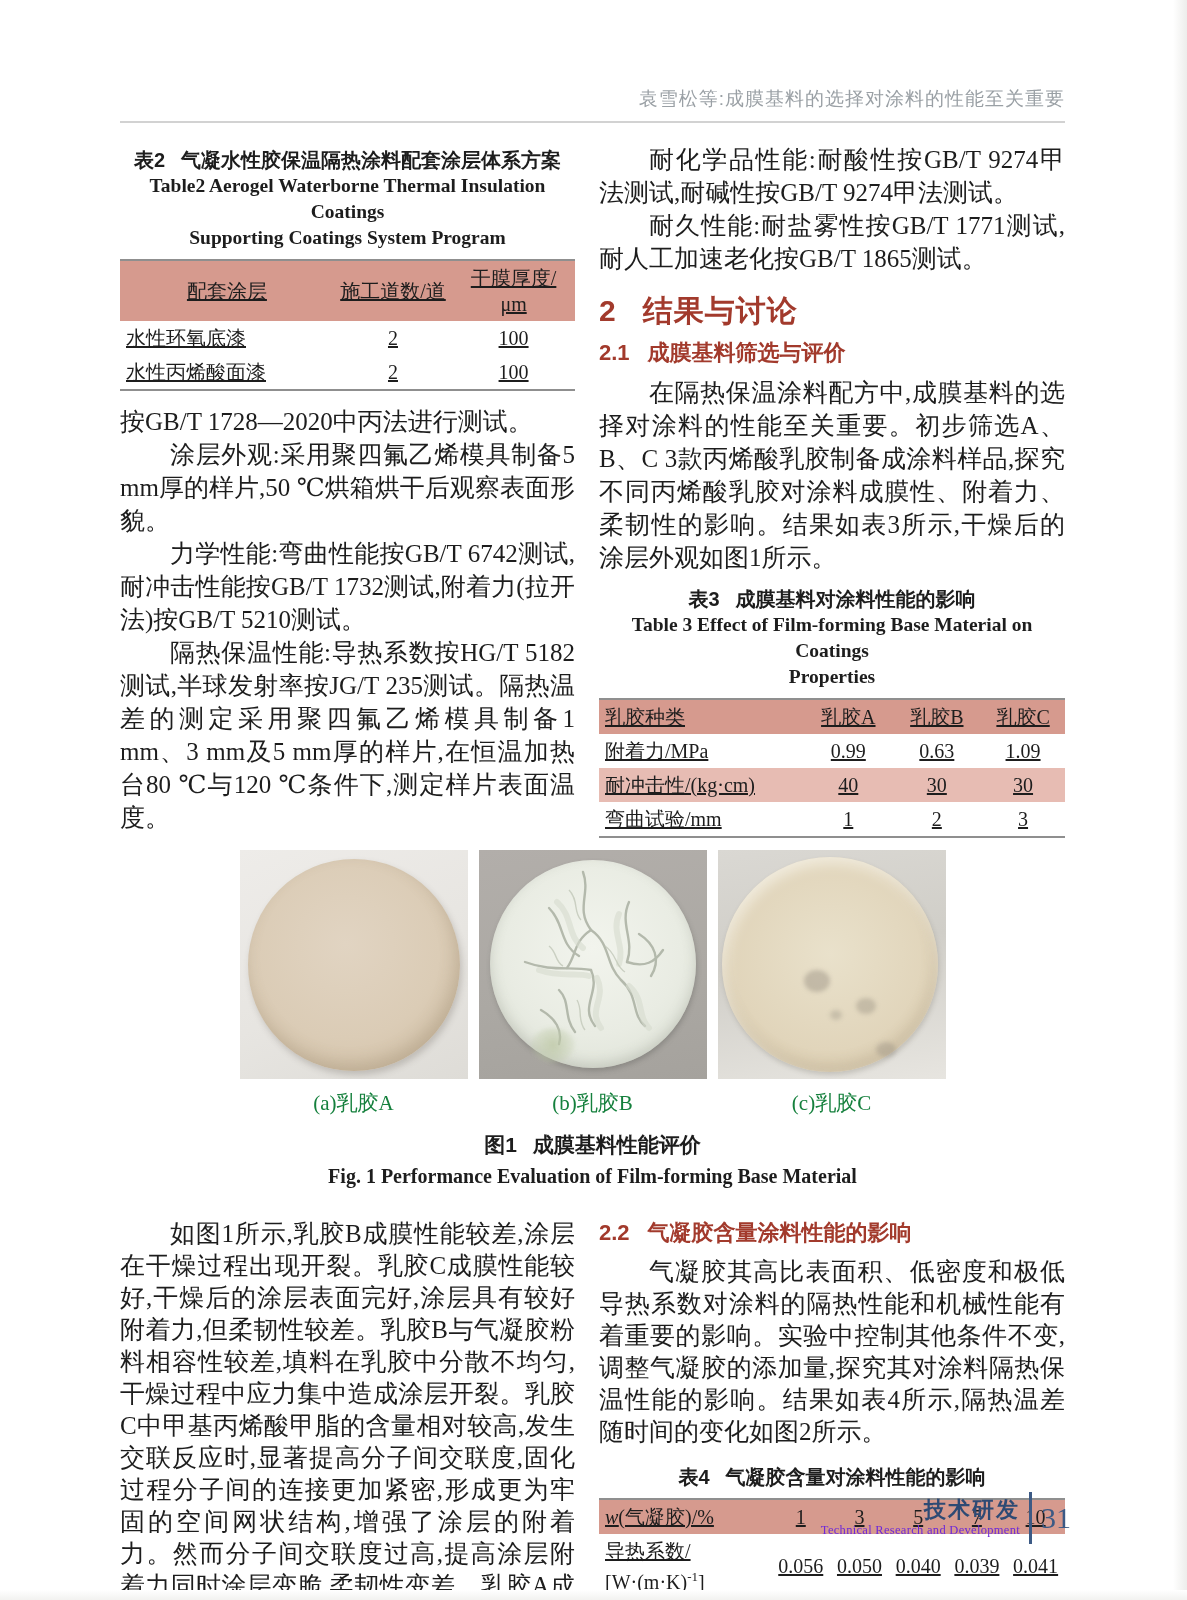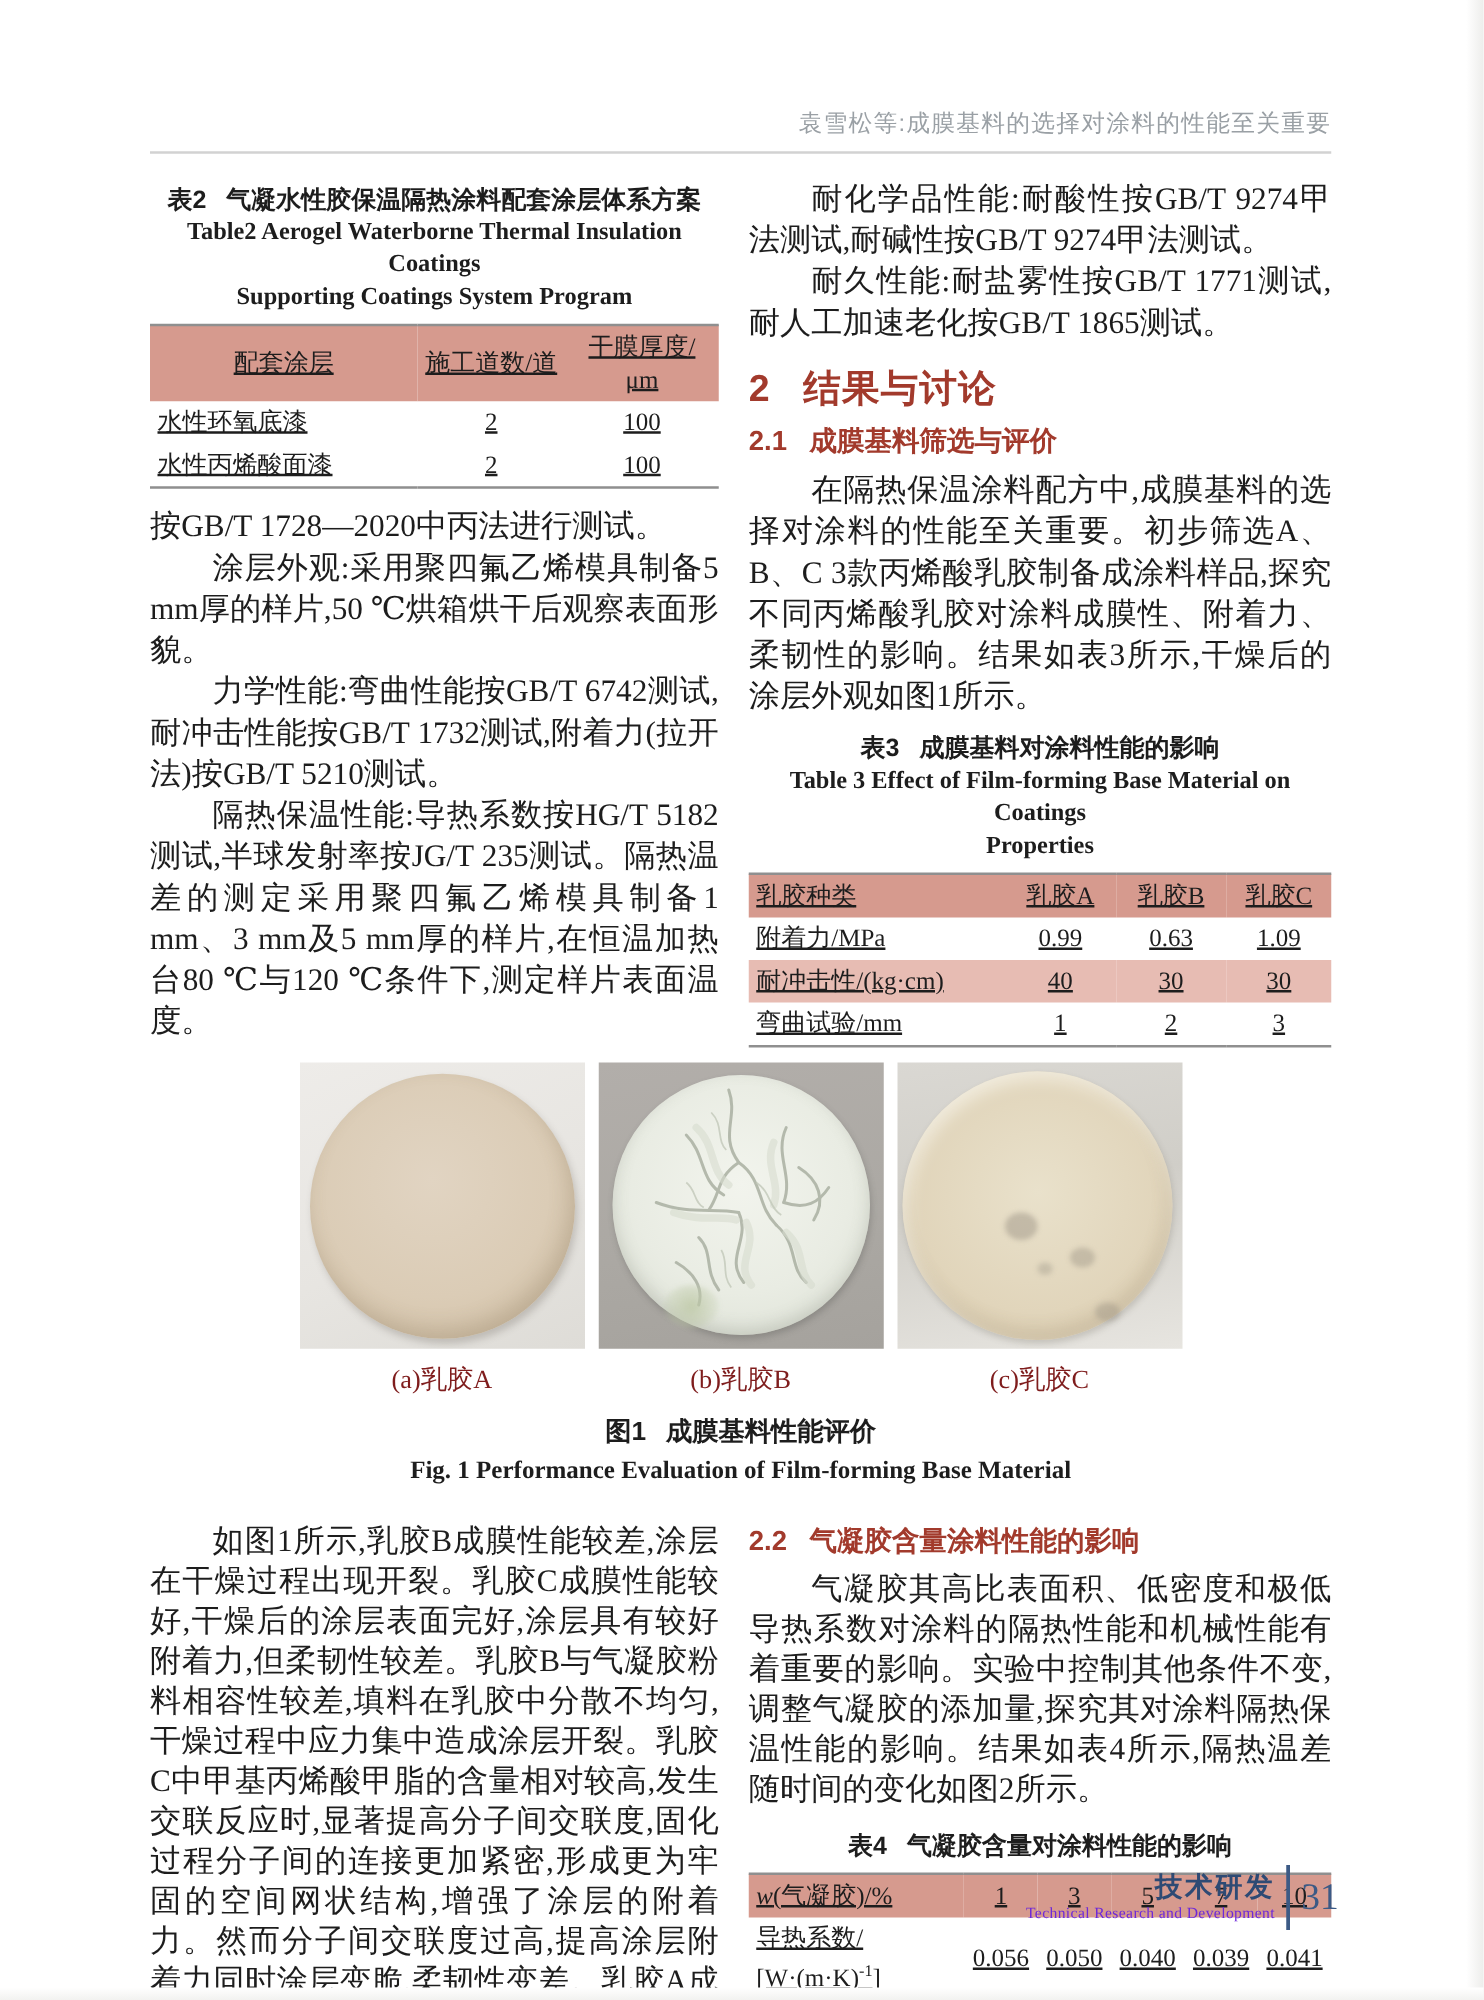--- a/index.html
+++ b/index.html
@@ -104,21 +104,21 @@
     background:radial-gradient(circle at 50% 45%,#e9e1cb 0%,#e1d5bb 60%,#d7c9ab 88%,#cbbb9b 100%);
     box-shadow:inset 3px 6px 14px rgba(255,255,250,.6), inset -3px -7px 14px rgba(120,100,70,.18), 1px 3px 5px rgba(90,85,75,.22);
   }
   .smudge { position:absolute; border-radius:50%; filter:blur(2px); }
   .sm1 { left:86px;  top:120px; width:26px; height:22px; background:rgba(150,142,128,.45); }
   .sm2 { left:138px; top:148px; width:20px; height:16px; background:rgba(150,142,128,.40); }
   .sm3 { left:158px; top:192px; width:20px; height:15px; background:rgba(150,142,128,.38); }
   .sm4 { left:112px; top:160px; width:12px; height:10px; background:rgba(150,142,128,.35); }
 
   .photo-caps { display:flex; justify-content:center; gap:11px; margin-top:10px; }
-  .photo-cap { width:228px; text-align:center; color:#7f1d1d; font-size:21px; }
+  .photo-cap { width:228px; text-align:center; color:#15803d; font-size:21px; }
   .fig-cap-cn {
     text-align:center; margin-top:14px;
     font-family:"Liberation Sans","DejaVu Sans",sans-serif;
     font-weight:bold; font-size:21px;
   }
   .fig-cap-cn .gap { display:inline-block; width:16px; }
   .fig-cap-en { text-align:center; font-weight:bold; font-size:20px; margin-top:6px; }
 
   
   .t4-lbl { text-align:left; padding-left:24px; line-height:25px; }

